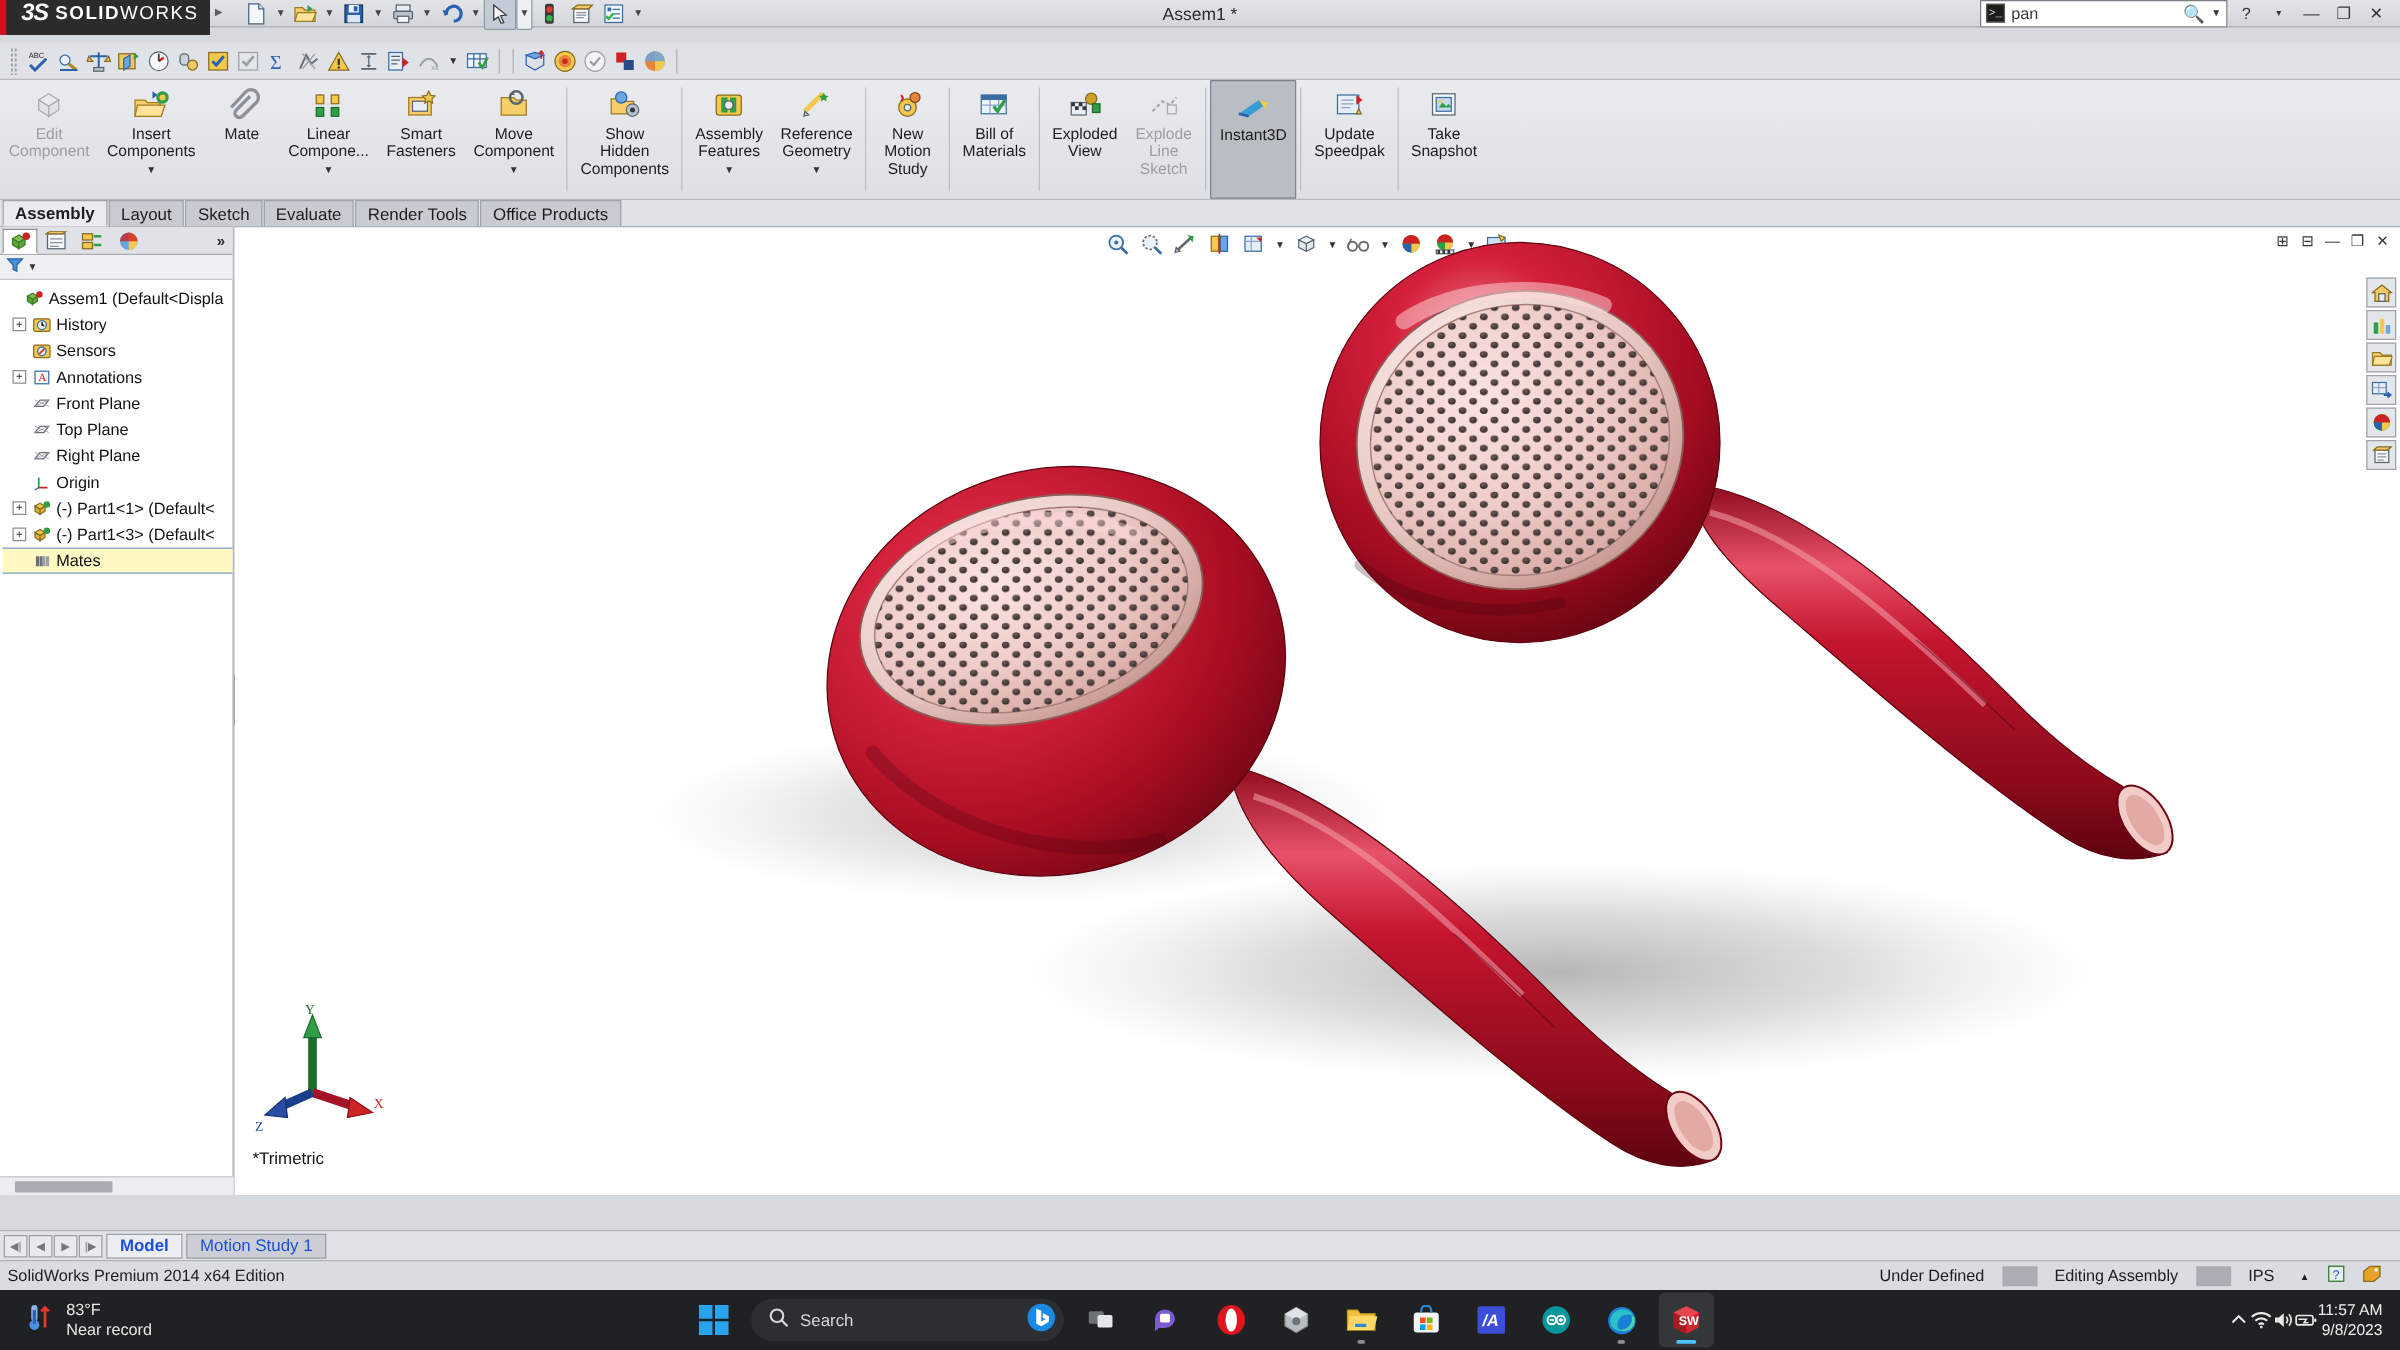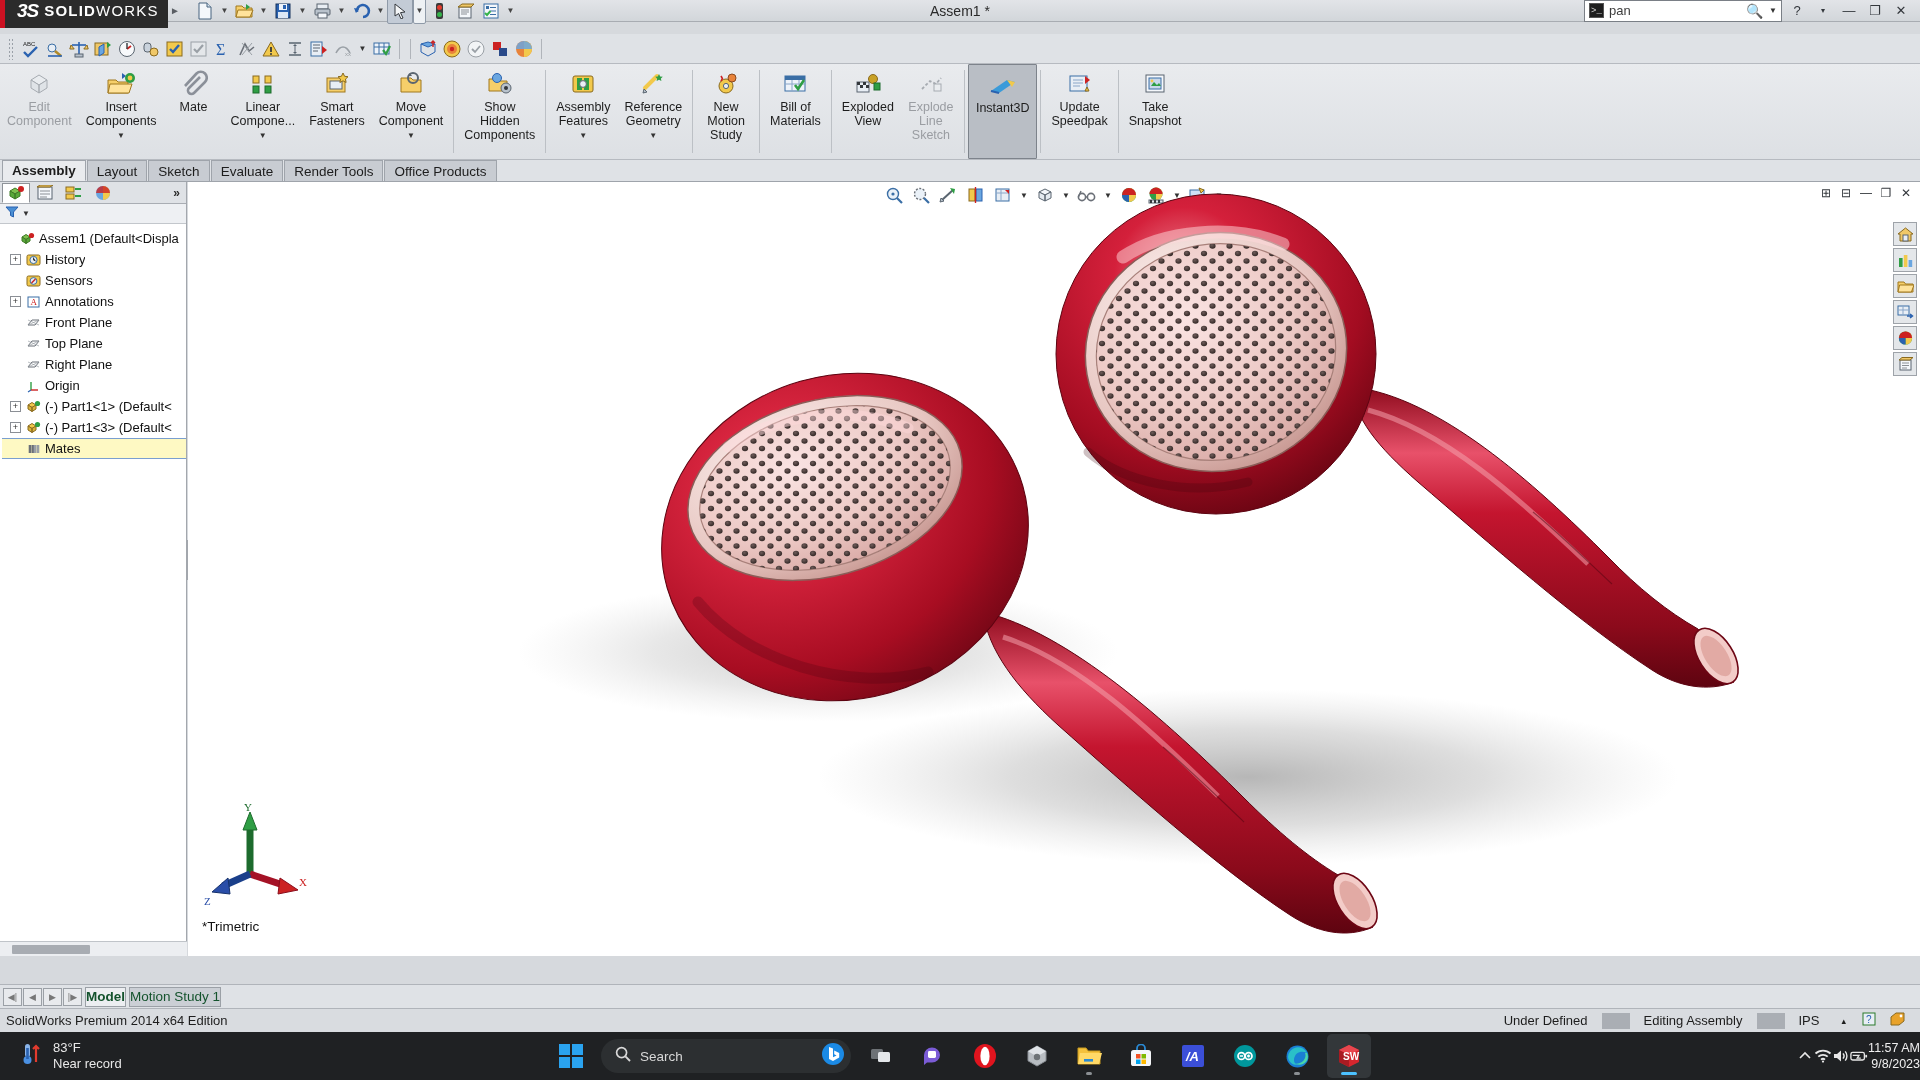--- a/index.html
+++ b/index.html
@@ -173,22 +173,22 @@
   .viewlabel { position:absolute; left:14px; bottom:22px; font-size:13.5px; color:#111;}
 
   
   .tabbar {
     position:absolute; left:0; bottom:72px; width:1920px; height:24px;
     background:#dfe2e6; border-top:1px solid #b0b4ba;
     display:flex; align-items:center; padding-left:3px; gap:1px;
   }
   .navb { width:19px;height:18px;border:1px solid #9ba0a6;background:#e8eaed;
     display:flex;align-items:center;justify-content:center;font-size:9px;color:#777;}
-  .btab { height:20px;padding:0 0;display:flex;align-items:center;font-size:13.5px;
-    border:1px solid #9ba0a6;background:#cbcfd5;color:#14532d;margin-left:2px;}
+  .btab { height:20px;padding:0 10px;display:flex;align-items:center;font-size:13.5px;
+    border:1px solid #9ba0a6;background:#cbcfd5;color:#1d4ed8;margin-left:2px;}
   .btab.sel { background:#eceef1; font-weight:bold; }
 
   .statusbar {
     position:absolute; left:0; bottom:48px; width:1920px; height:24px;
     background:#d9dce0; border-top:1px solid #b0b4ba;
     display:flex; align-items:center; font-size:13px; color:#1d1d1d;
   }
   .statusbar .left { padding-left:6px; }
   .statusbar .right { margin-left:auto; display:flex; align-items:center; }
   .statusbar .right > div { padding:0 14px; }
@@ -208,21 +208,21 @@
     width:250px;height:34px;background:#2c2f31;border-radius:17px;
     display:flex;align-items:center;gap:9px;padding:0 6px 0 14px;
   }
   .searchpill .txt { font-size:13.5px; color:#d8d8d8; flex:1; }
   .tbapp { width:44px;height:44px;display:flex;align-items:center;justify-content:center;
            position:relative; border-radius:5px;}
   .tbapp.active { background:#33373a; }
   .tbapp .dot { position:absolute;bottom:3px;left:50%;transform:translateX(-50%);
                 width:6px;height:3px;background:#8b8f93;border-radius:2px;}
   .tbapp.active .dot { width:16px; background:#4cc2ff; }
-  .tray { margin-left:auto; display:flex; align-items:center; gap:0; }
+  .tray { margin-left:auto; display:flex; align-items:center; gap:0; padding-right:14px;}
   .tray .ti { width:18px;height:18px;display:flex;align-items:center;justify-content:center;color:#e8e8e8;}
   .clock { font-size:12.5px; line-height:16px; text-align:right; color:#f0f0f0;}
 </style>
 </head>
 <body>
 
 <div class="app">
 
   <div class="titlebar">
     <div class="sw-logo">

